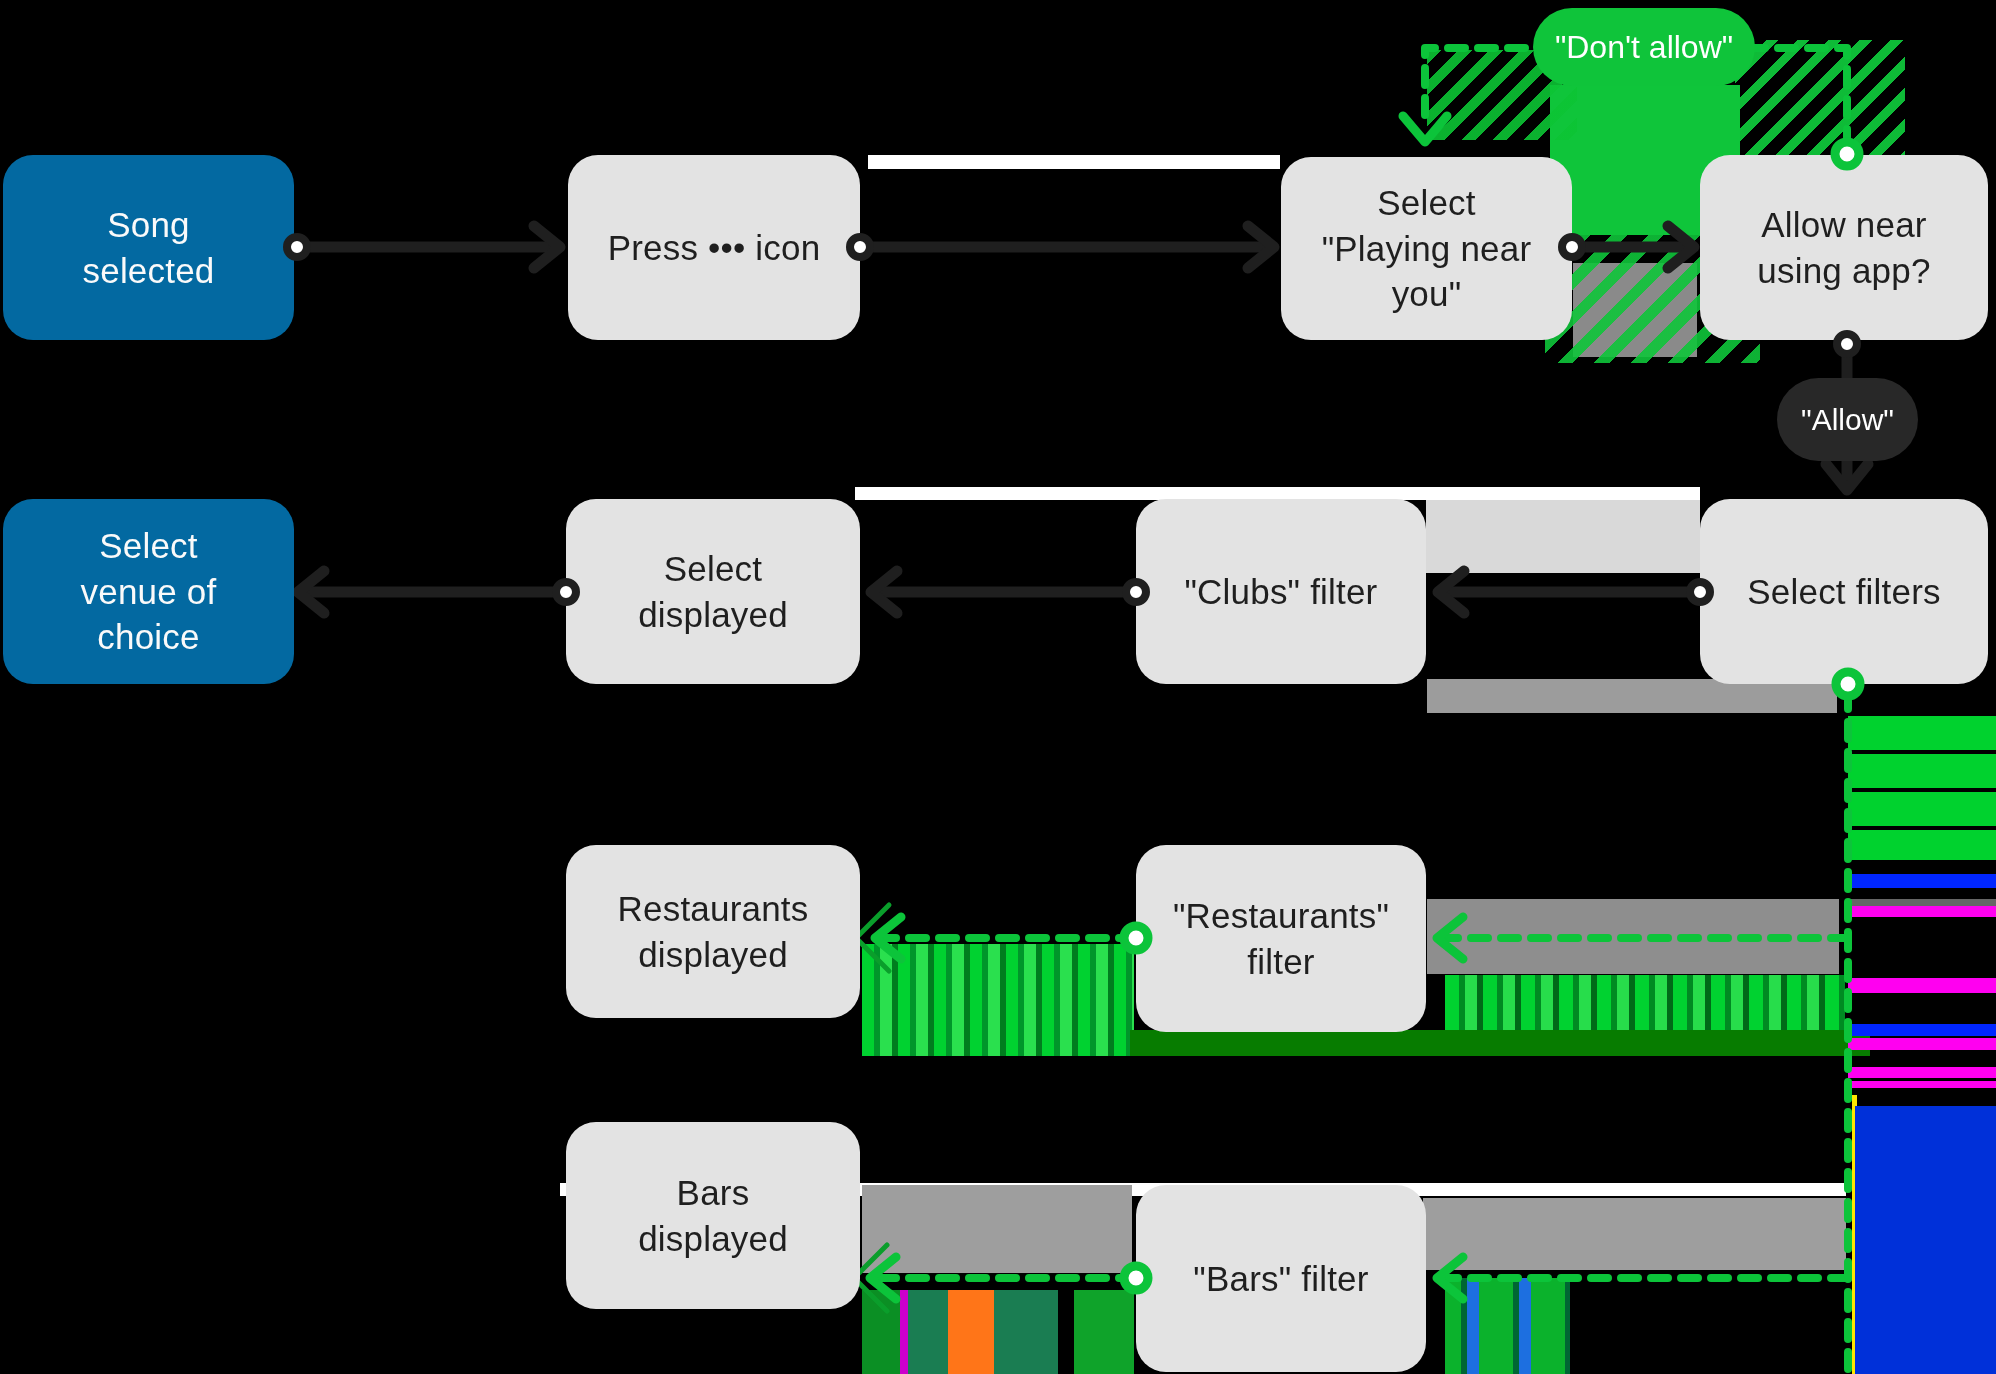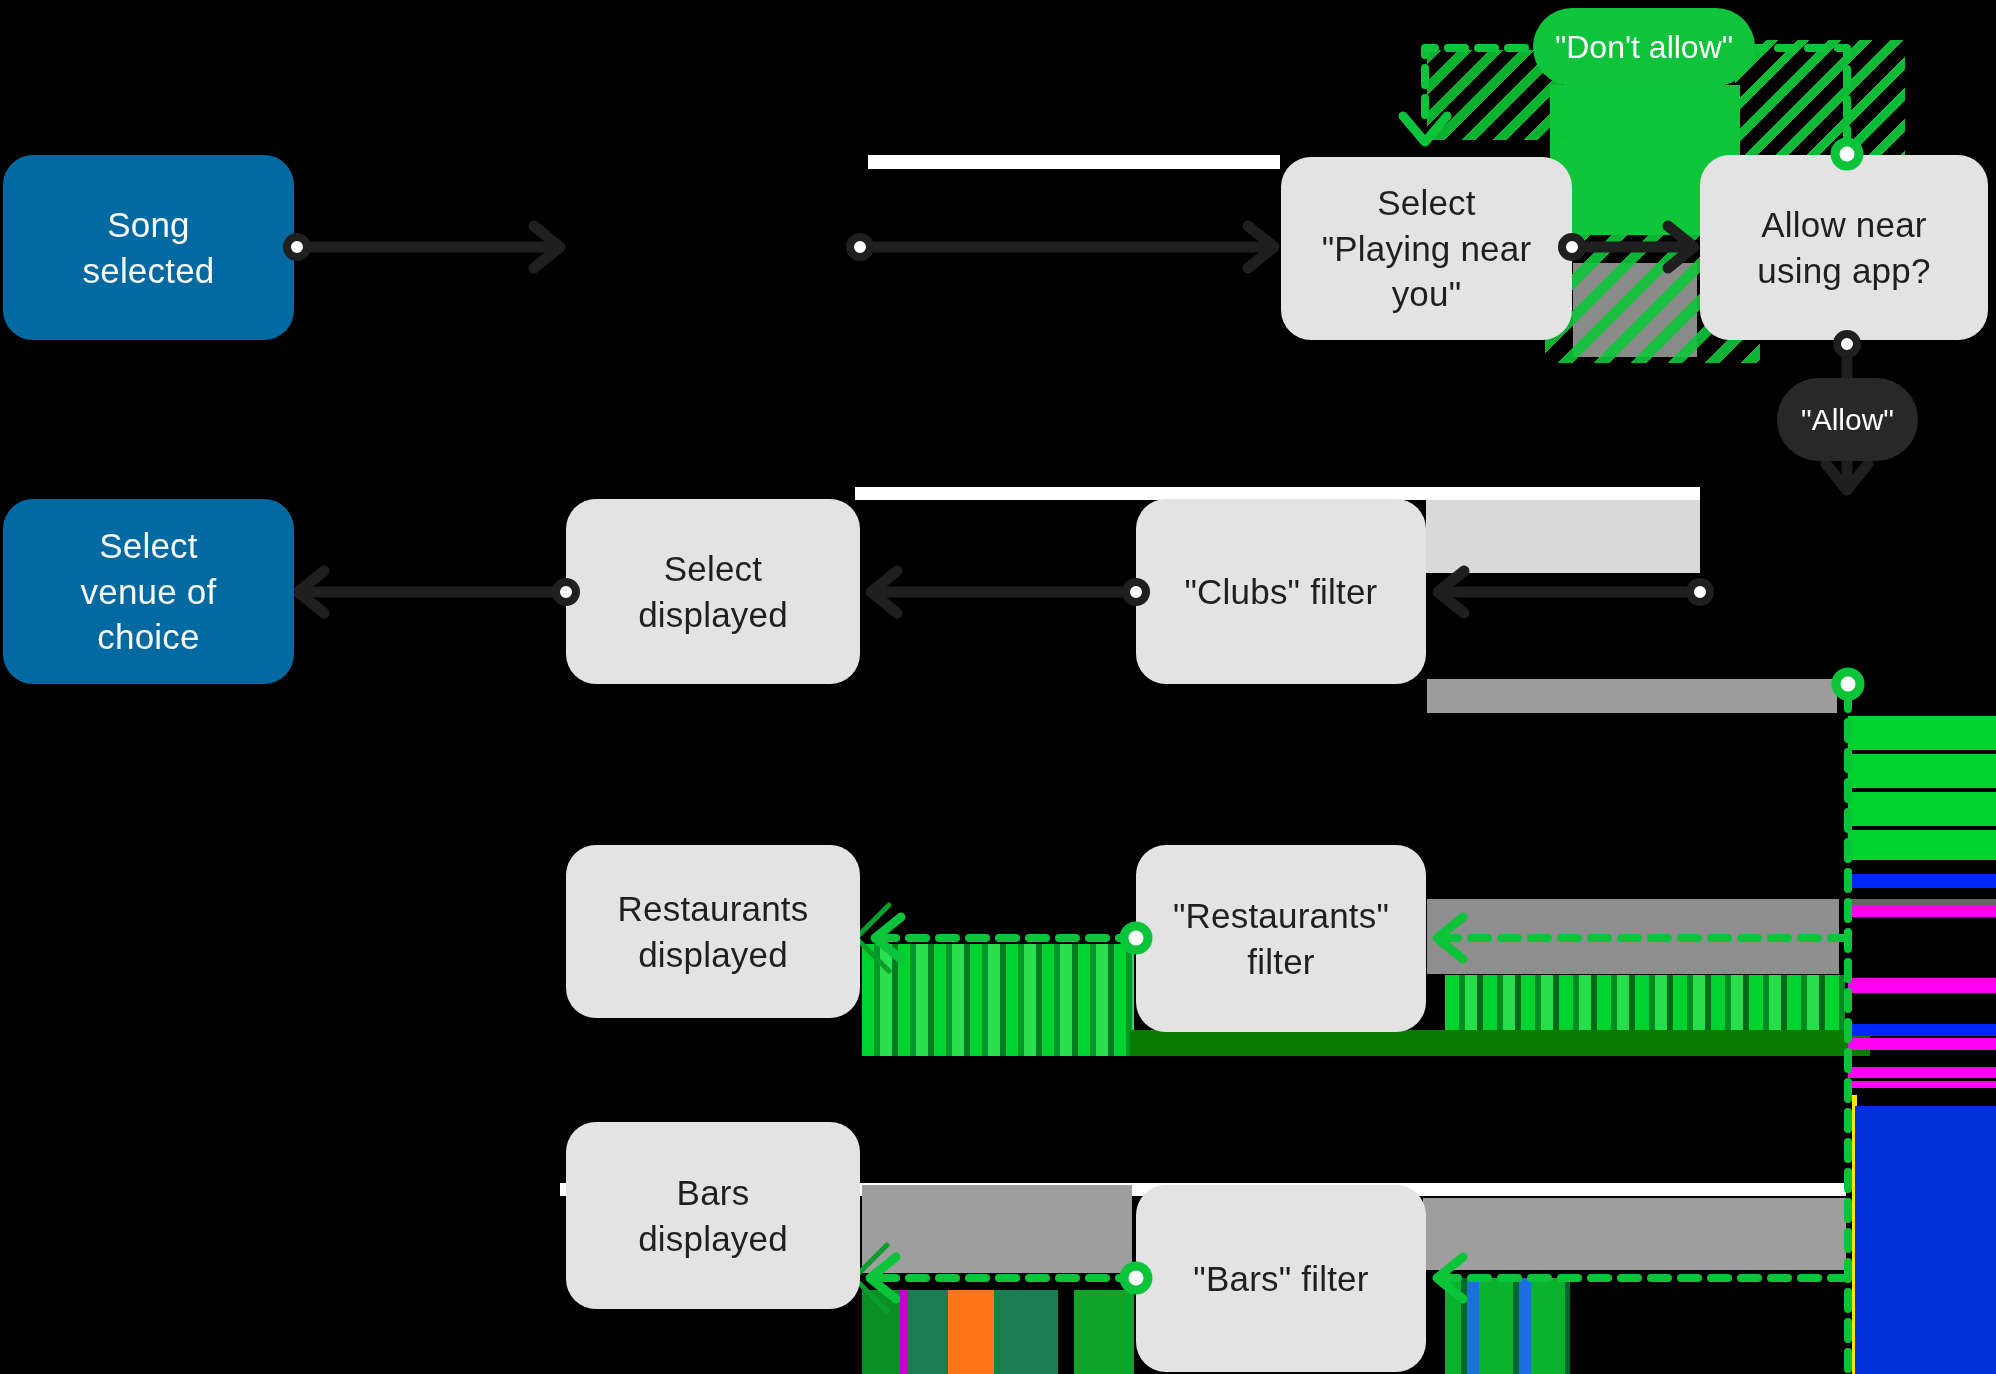--- a/index.html
+++ b/index.html
@@ -142,31 +142,33 @@
       <path stroke-width="9" d="M901 917 L875 938 L901 959"></path>
       <path stroke-width="5" stroke="#0a9e2b" d="M889 905 L856 938 L889 971"></path>
       <path stroke-dasharray="17 13" d="M1136 1278 H876"></path>
       <path stroke-width="9" d="M896 1257 L870 1278 L896 1299"></path>
       <path stroke-width="5" stroke="#0a9e2b" d="M887 1245 L854 1278 L887 1311"></path>
     </g>
   </svg>
 
   <div class="node dark g-n0">Song
 selected</div>
+  <div class="node light g-n1">Press ••• icon</div>
   <div class="node light g-n2">Select
 "Playing near
 you"</div>
   <div class="node light g-n3">Allow near
 using app?</div>
   <div class="node dark g-n4">Select
 venue of
 choice</div>
   <div class="node light g-n5">Select
 displayed</div>
   <div class="node light g-n6">"Clubs" filter</div>
+  <div class="node light g-n7">Select filters</div>
   <div class="node light g-n8">Restaurants
 displayed</div>
   <div class="node light g-n9">"Restaurants"
 filter</div>
   <div class="node light g-n10">Bars
 displayed</div>
   <div class="node light g-n11">"Bars" filter</div>
 
   <div class="pill green g-pill-dont">"Don't allow"</div>
   <div class="pill dark g-pill-allow">"Allow"</div>

